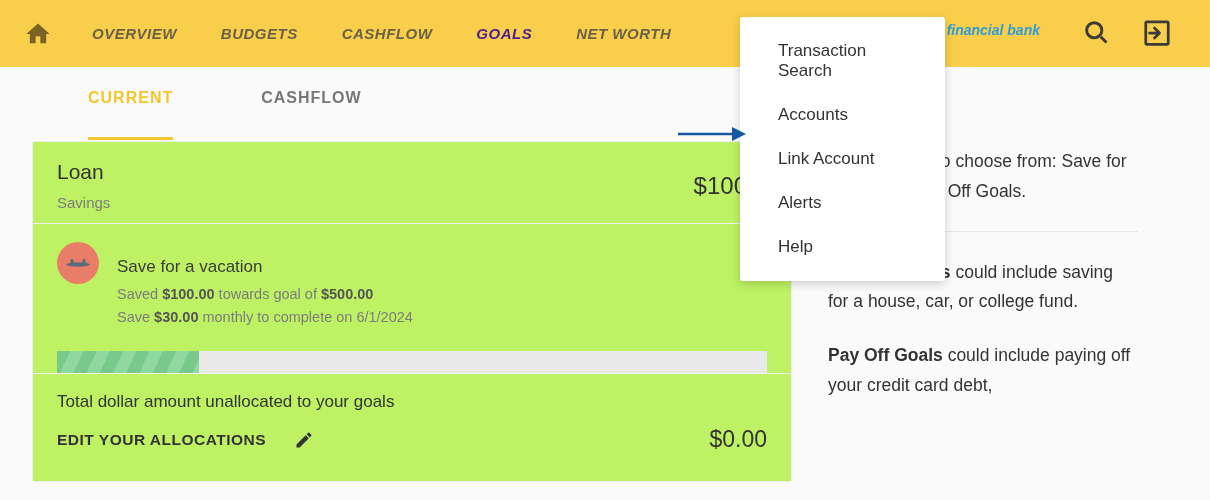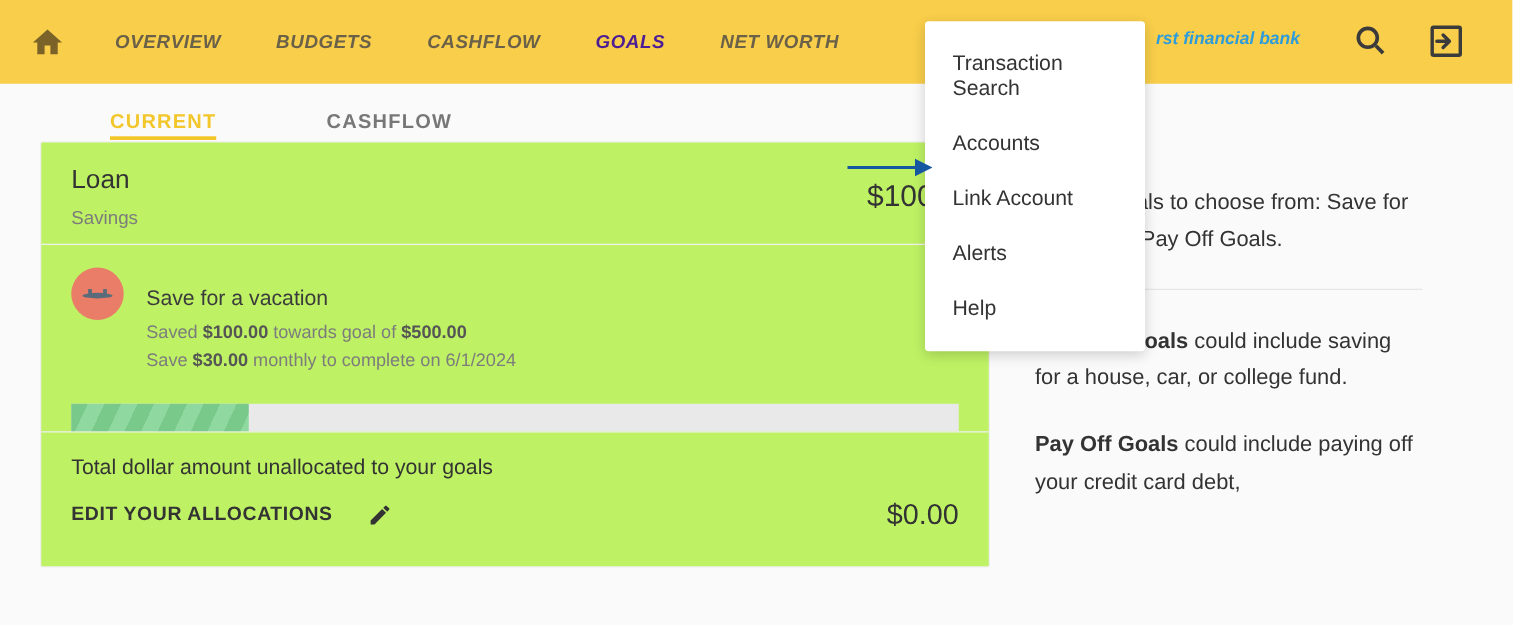--- a/index.html
+++ b/index.html
@@ -10,21 +10,21 @@
   .nav { display: flex; gap: 44px; }
   .nav-item { font-size: 15px; font-weight: 600; color: #6b6148; letter-spacing: 0.5px; cursor: pointer; font-style: italic; }
   .nav-item.active { color: #4c1d95; }
   .brand { position: absolute; right: 170px; top: 22px; font-size: 14px; color: #2d9cdb; font-style: italic; font-weight: 600; }
   .search-ic { position: absolute; right: 100px; top: 18px; width: 28px; height: 28px; color: #3b3b3b; cursor: pointer; }
   .exit-ic { position: absolute; right: 38px; top: 18px; width: 30px; height: 30px; color: #3b3b3b; cursor: pointer; }
   
   .content { display: flex; padding: 0 32px; gap: 36px; }
   .left { flex: 1; max-width: 760px; }
   .tabs { display: flex; gap: 88px; padding: 22px 0 0 56px; }
-  .tab { font-size: 16px; font-weight: 700; letter-spacing: 1px; color: #777; padding-bottom: 2px; cursor: pointer; }
+  .tab { font-size: 16px; font-weight: 700; letter-spacing: 1px; color: #777; padding-bottom: 30px; cursor: pointer; }
   .tab.active { color: #f3c72c; border-bottom: 3px solid #f3c72c; }
   .tabs-wrap { border-bottom: 1px solid transparent; margin-left: -20px; padding-left: 20px; }
   
   .card { background: #bef264; border: 1px solid #eee; border-radius: 2px; margin-top: 0; }
   .goal-head { display: flex; justify-content: space-between; align-items: center; padding: 18px 24px 12px 24px; }
   .goal-title { font-size: 21px; color: #333; }
   .goal-sub { font-size: 15px; color: #7c7c7c; margin-top: 10px; }
   .goal-amt { font-size: 24px; color: #333; }
   
   .goal-row { border-top: 1px solid #f0f0f0; padding: 18px 24px; display: flex; align-items: flex-start; gap: 18px; position: relative; cursor: pointer; }
@@ -42,21 +42,21 @@
   .footer-bot { display: flex; justify-content: space-between; align-items: center; }
   .edit-link { font-size: 15.5px; font-weight: 600; letter-spacing: 0.5px; color: #333; cursor: pointer; display: flex; align-items: center; gap: 28px; }
   .edit-link svg { width: 20px; height: 20px; }
   .zero { font-size: 23px; color: #333; }
   
   .right { width: 310px; padding-top: 80px; }
   .right p { font-size: 17.5px; color: #333; line-height: 1.7; margin-bottom: 24px; }
   .right p b { font-weight: 700; }
   .right .hr { height: 1px; background: #e6e6e6; margin: 12px 0 26px 0; }
   
-  .dropdown { position: absolute; left: 740px; top: 17px; width: 176px; background: #fff; box-shadow: 0 3px 10px rgba(0,0,0,0.18); border-radius: 3px; padding: 12px 0; z-index: 50; }
+  .dropdown { position: absolute; left: 740px; top: 17px; width: 205px; background: #fff; box-shadow: 0 3px 10px rgba(0,0,0,0.18); border-radius: 3px; padding: 12px 16px; z-index: 50; }
   .dd-item { padding: 12px 22px; font-size: 17px; color: #333; cursor: pointer; }
   
   .arrow-annot { position: absolute; left: 676px; top: 124px; z-index: 60; }
 </style>
 </head>
 <body>
 
 <div class="topbar">
   <span class="home-icon">
     <svg viewBox="0 0 24 24" fill="currentColor">

